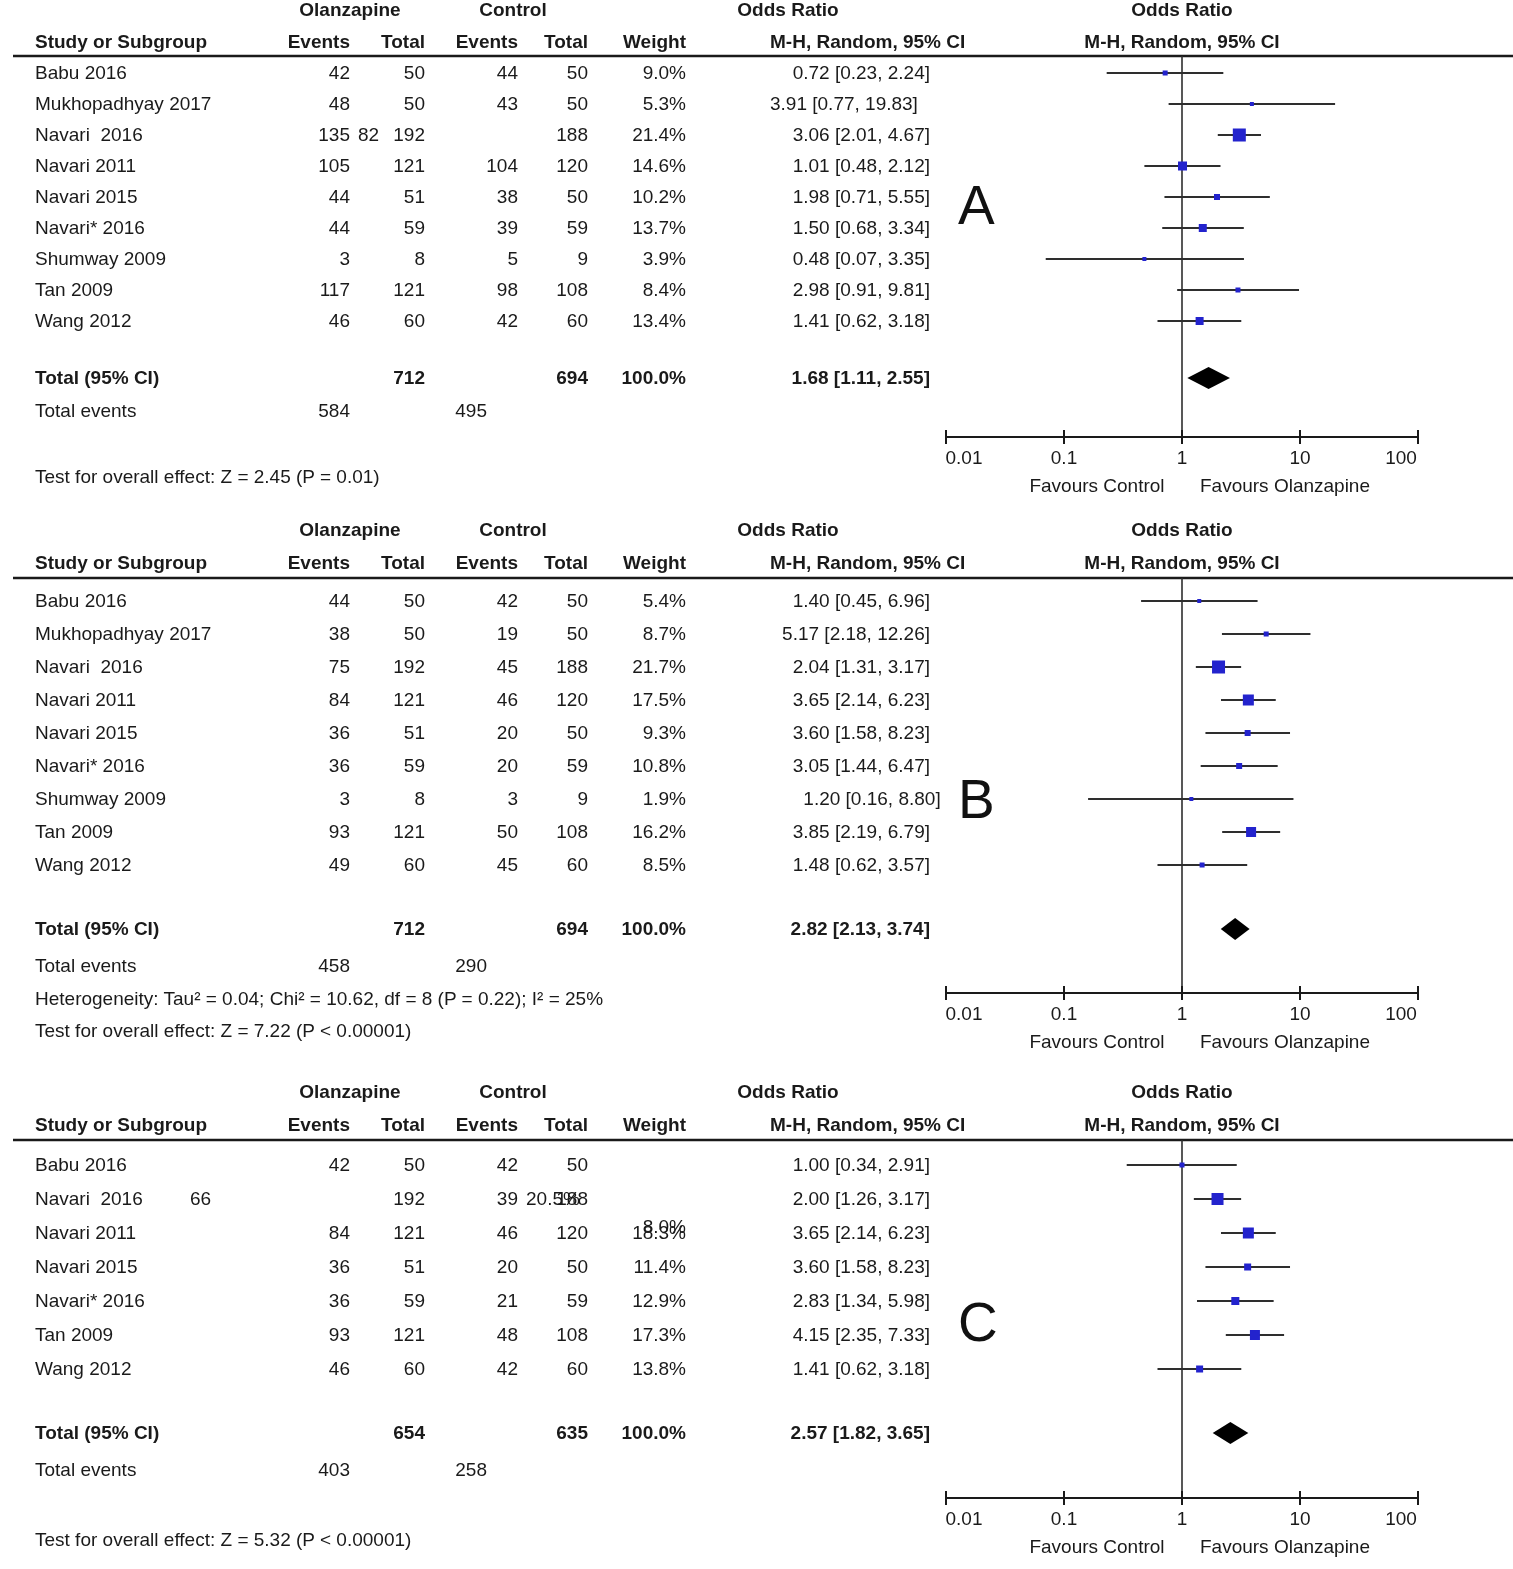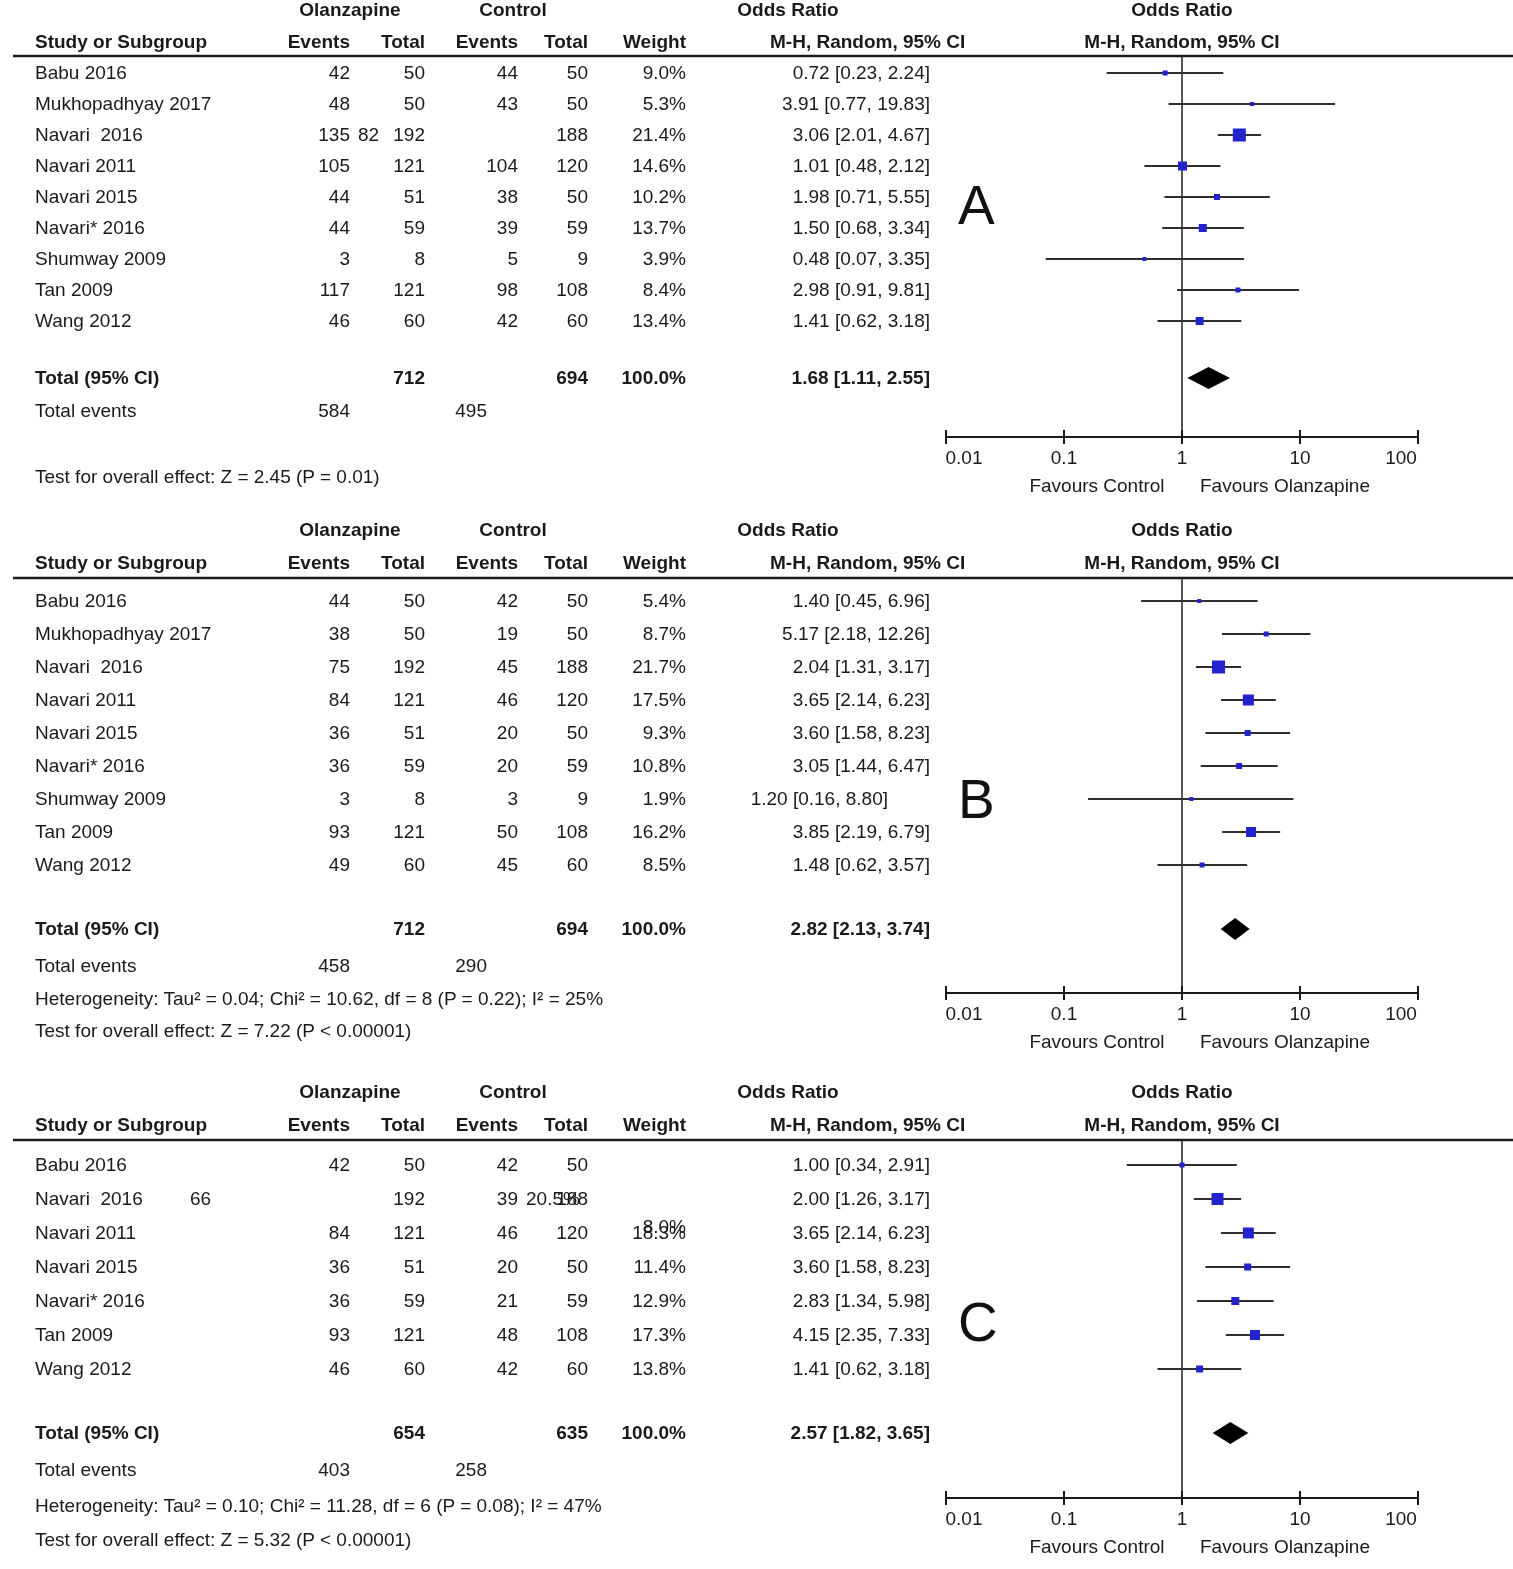--- a/index.html
+++ b/index.html
@@ -121,21 +121,21 @@
       <div class="cell" style="left: 358px; top: 62px; width: 160px; text-align: right;">44</div>
       <div class="cell" style="left: 428px; top: 62px; width: 160px; text-align: right;">50</div>
       <div class="cell" style="left: 526px; top: 62px; width: 160px; text-align: right;">9.0%</div>
       <div class="cell" style="left: 770px; top: 62px; width: 160px; text-align: right;">0.72 [0.23, 2.24]</div>
       <div class="cell" style="left: 35px; top: 93px;">Mukhopadhyay 2017</div>
       <div class="cell" style="left: 190px; top: 93px; width: 160px; text-align: right;">48</div>
       <div class="cell" style="left: 265px; top: 93px; width: 160px; text-align: right;">50</div>
       <div class="cell" style="left: 358px; top: 93px; width: 160px; text-align: right;">43</div>
       <div class="cell" style="left: 428px; top: 93px; width: 160px; text-align: right;">50</div>
       <div class="cell" style="left: 526px; top: 93px; width: 160px; text-align: right;">5.3%</div>
-      <div class="cell" style="left: 770px; top: 93px; width: 160px; text-align: right;">3.91 [0.77, 19.83]</div>
+      <div class="cell" style="left: 770px; top: 93px; width: 160px; text-align: left;">3.91 [0.77, 19.83]</div>
       <div class="cell" style="left: 35px; top: 124px;">Navari  2016</div>
       <div class="cell" style="left: 190px; top: 124px; width: 160px; text-align: right;">135</div>
       <div class="cell" style="left: 265px; top: 124px; width: 160px; text-align: right;">192</div>
       <div class="cell" style="left: 358px; top: 124px; width: 160px; text-align: left;">82</div>
       <div class="cell" style="left: 428px; top: 124px; width: 160px; text-align: right;">188</div>
       <div class="cell" style="left: 526px; top: 124px; width: 160px; text-align: right;">21.4%</div>
       <div class="cell" style="left: 770px; top: 124px; width: 160px; text-align: right;">3.06 [2.01, 4.67]</div>
       <div class="cell" style="left: 35px; top: 155px;">Navari 2011</div>
       <div class="cell" style="left: 190px; top: 155px; width: 160px; text-align: right;">105</div>
       <div class="cell" style="left: 265px; top: 155px; width: 160px; text-align: right;">121</div>
@@ -248,21 +248,21 @@
       <div class="cell" style="left: 358px; top: 755px; width: 160px; text-align: right;">20</div>
       <div class="cell" style="left: 428px; top: 755px; width: 160px; text-align: right;">59</div>
       <div class="cell" style="left: 526px; top: 755px; width: 160px; text-align: right;">10.8%</div>
       <div class="cell" style="left: 770px; top: 755px; width: 160px; text-align: right;">3.05 [1.44, 6.47]</div>
       <div class="cell" style="left: 35px; top: 788px;">Shumway 2009</div>
       <div class="cell" style="left: 190px; top: 788px; width: 160px; text-align: right;">3</div>
       <div class="cell" style="left: 265px; top: 788px; width: 160px; text-align: right;">8</div>
       <div class="cell" style="left: 358px; top: 788px; width: 160px; text-align: right;">3</div>
       <div class="cell" style="left: 428px; top: 788px; width: 160px; text-align: right;">9</div>
       <div class="cell" style="left: 526px; top: 788px; width: 160px; text-align: right;">1.9%</div>
-      <div class="cell" style="left: 728px; top: 788px; width: 160px; text-align: right;">1.20 [0.16, 8.80]</div>
+      <div class="cell" style="left: 792px; top: 788px; width: 160px; text-align: center;">1.20 [0.16, 8.80]</div>
       <div class="cell" style="left: 35px; top: 821px;">Tan 2009</div>
       <div class="cell" style="left: 190px; top: 821px; width: 160px; text-align: right;">93</div>
       <div class="cell" style="left: 265px; top: 821px; width: 160px; text-align: right;">121</div>
       <div class="cell" style="left: 358px; top: 821px; width: 160px; text-align: right;">50</div>
       <div class="cell" style="left: 428px; top: 821px; width: 160px; text-align: right;">108</div>
       <div class="cell" style="left: 526px; top: 821px; width: 160px; text-align: right;">16.2%</div>
       <div class="cell" style="left: 770px; top: 821px; width: 160px; text-align: right;">3.85 [2.19, 6.79]</div>
       <div class="cell" style="left: 35px; top: 854px;">Wang 2012</div>
       <div class="cell" style="left: 190px; top: 854px; width: 160px; text-align: right;">49</div>
       <div class="cell" style="left: 265px; top: 854px; width: 160px; text-align: right;">60</div>
@@ -350,21 +350,20 @@
       <div class="cell" style="left: 526px; top: 1358px; width: 160px; text-align: right;">13.8%</div>
       <div class="cell" style="left: 770px; top: 1358px; width: 160px; text-align: right;">1.41 [0.62, 3.18]</div>
       <div class="cell b" style="left: 35px; top: 1422px;">Total (95% CI)</div>
       <div class="cell b" style="left: 265px; top: 1422px; width: 160px; text-align: right;">654</div>
       <div class="cell b" style="left: 428px; top: 1422px; width: 160px; text-align: right;">635</div>
       <div class="cell b" style="left: 526px; top: 1422px; width: 160px; text-align: right;">100.0%</div>
       <div class="cell b" style="left: 770px; top: 1422px; width: 160px; text-align: right;">2.57 [1.82, 3.65]</div>
       <div class="cell" style="left: 35px; top: 1459px;">Total events</div>
       <div class="cell" style="left: 190px; top: 1459px; width: 160px; text-align: right;">403</div>
       <div class="cell" style="left: 327px; top: 1459px; width: 160px; text-align: right;">258</div>
-      <div class="cell" style="left: 35px; top: 1495px;">Heterogeneity: Tau² = 0.10; Chi² = 11.28, df = 6 (P = 0.08); I² = 47%</div>
       <div class="cell" style="left: 35px; top: 1529px;">Test for overall effect: Z = 5.32 (P &lt; 0.00001)</div>
       <div class="cell" style="left: 814px; top: 1508px; width: 300px; text-align: center;">0.01</div>
       <div class="cell" style="left: 914px; top: 1508px; width: 300px; text-align: center;">0.1</div>
       <div class="cell" style="left: 1032px; top: 1508px; width: 300px; text-align: center;">1</div>
       <div class="cell" style="left: 1150px; top: 1508px; width: 300px; text-align: center;">10</div>
       <div class="cell" style="left: 1251px; top: 1508px; width: 300px; text-align: center;">100</div>
       <div class="cell" style="left: 947px; top: 1536px; width: 300px; text-align: center;">Favours Control</div>
       <div class="cell" style="left: 1135px; top: 1536px; width: 300px; text-align: center;">Favours Olanzapine</div>
       <div class="letter" style="left: 958px; top: 1295px;">C</div>
     </div>

